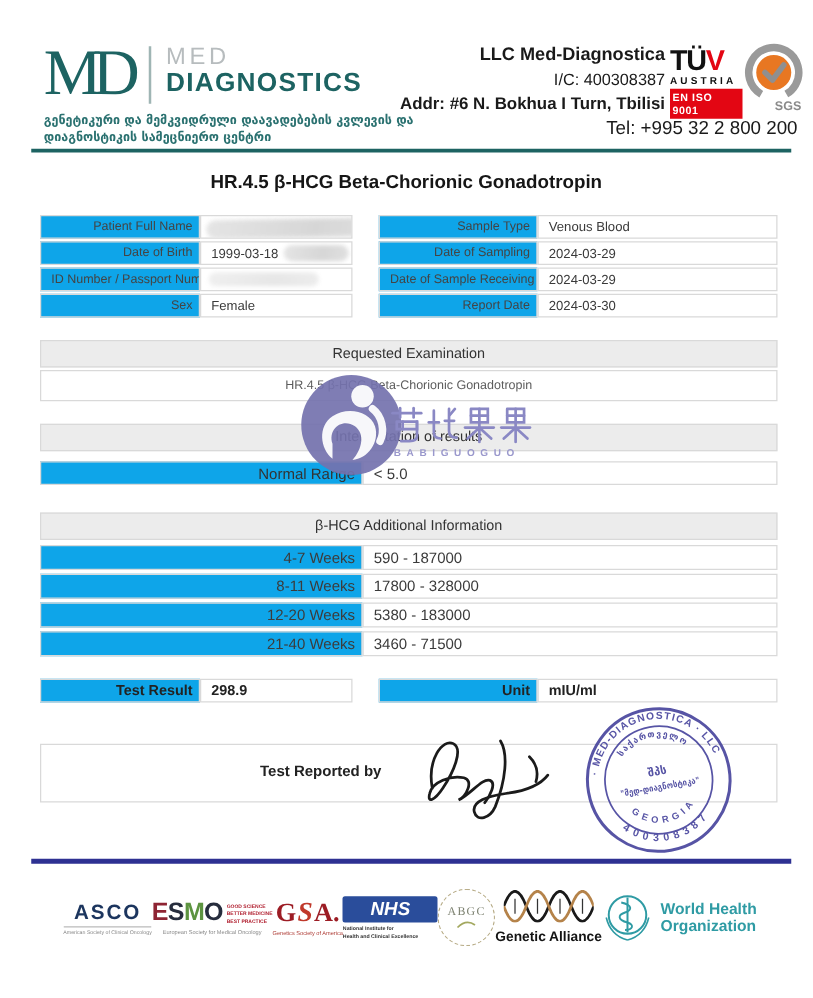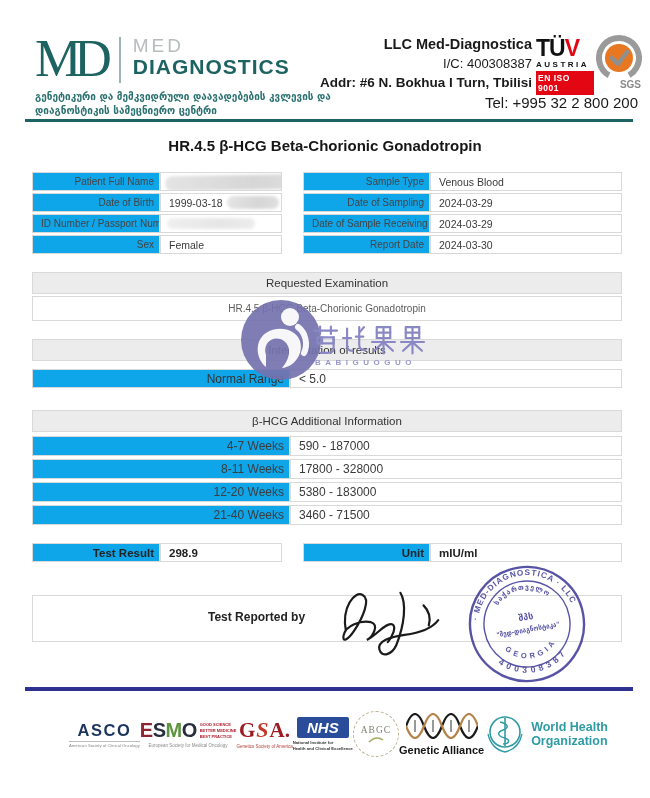--- a/index.html
+++ b/index.html
@@ -70,36 +70,36 @@
 
   
   .watermark { position:absolute; left:238px; top:297px; display:flex; align-items:flex-start;
                z-index:5; pointer-events:none; }
   .wm-text { margin:28px 0 0 -12px; }
   .wm-chars { display:flex; gap:2px; }
   .wm-sub { font-size:8px; font-weight:bold; letter-spacing:4.5px; color:#9a98cc; margin-top:3px; padding-left:3px; }
   .sr { position:absolute; width:1px; height:1px; overflow:hidden; clip-path:inset(50%); }
 
   
-  .logos-row { display:flex; justify-content:flex-end; align-items:center; margin:12px 14px 0 16px; height:62px; }
+  .logos-row { display:flex; justify-content:center; align-items:center; margin:12px 14px 0 16px; height:62px; }
   .lg { text-align:center; }
   .asco-name { color:#1c355e; font-weight:bold; font-size:16.5px; letter-spacing:1.5px; }
   .asco-tag { font-size:4.2px; color:#8a8a8a; border-top:1px solid #bbb; padding-top:1px; margin-top:1px; }
   .esmo-top { display:flex; align-items:flex-start; gap:3px; justify-content:center; }
   .esmo-name { font-size:20px; font-weight:bold; line-height:0.9; letter-spacing:-0.5px; }
   .esmo-e { color:#8e2433; } .esmo-s { color:#262d3d; } .esmo-m { color:#5d9440; } .esmo-o { color:#262d3d; }
   .esmo-side { text-align:left; padding-top:1px; }
   .esmo-side div { font-size:4px; font-weight:bold; color:#b01e2e; line-height:1.5; }
   .esmo-tag { font-size:4.5px; color:#8a8a8a; margin-top:3px; }
   .gsa-top { display:flex; align-items:flex-start; justify-content:center; }
   .gsa-l { font-family:"Liberation Serif",serif; font-weight:bold; font-size:21px; color:#9c1c24; line-height:1; }
   .gsa-s { font-family:"Liberation Serif",serif; font-style:italic; font-weight:bold; font-size:22px;
            color:#c0392b; line-height:0.9; margin:0 1px; }
   .gsa-tag { font-size:4.5px; color:#b0403a; margin-top:3px; }
-  .nhs-box { width:52px; height:21px; background:#2a4d9b; border-radius:2px; color:#fff; font-style:italic;
+  .nhs-box { width:76px; height:21px; background:#2a4d9b; border-radius:2px; color:#fff; font-style:italic;
              font-weight:bold; font-size:15px; text-align:center; line-height:21px; margin:0 auto; }
   .nhs-tag { font-size:4.2px; font-weight:bold; color:#333; line-height:1.4; margin-top:2px; text-align:left; }
   .abgc-circle { width:46px; height:46px; border:1.5px dashed #b9ae8a; border-radius:50%; display:flex;
                  flex-direction:column; align-items:center; justify-content:center; margin:0 auto; }
   .abgc-name { font-family:"Liberation Serif",serif; font-size:9.5px; letter-spacing:1px; color:#7d8271; }
   .ga-name { font-size:11px; font-weight:bold; color:#141414; margin-top:1px; }
   .who { display:flex; align-items:center; gap:5px; }
   .who-text { text-align:left; color:#2f9ba4; font-weight:bold; font-size:12.5px; line-height:1.15; }
 </style>
 </head>

